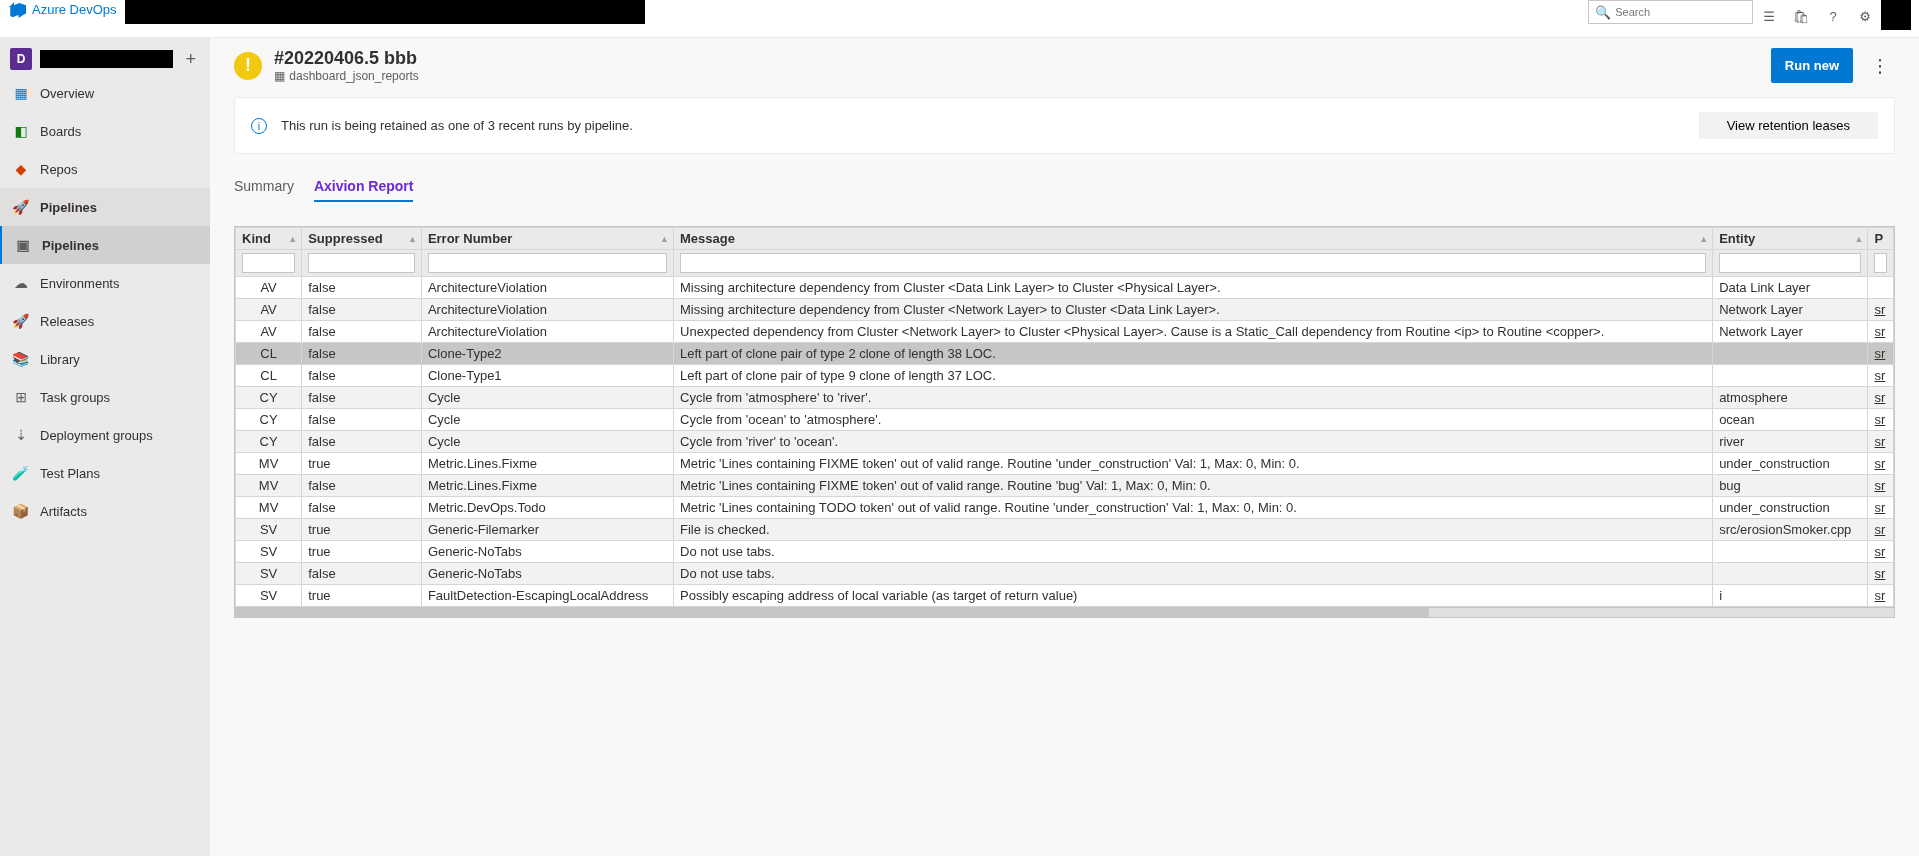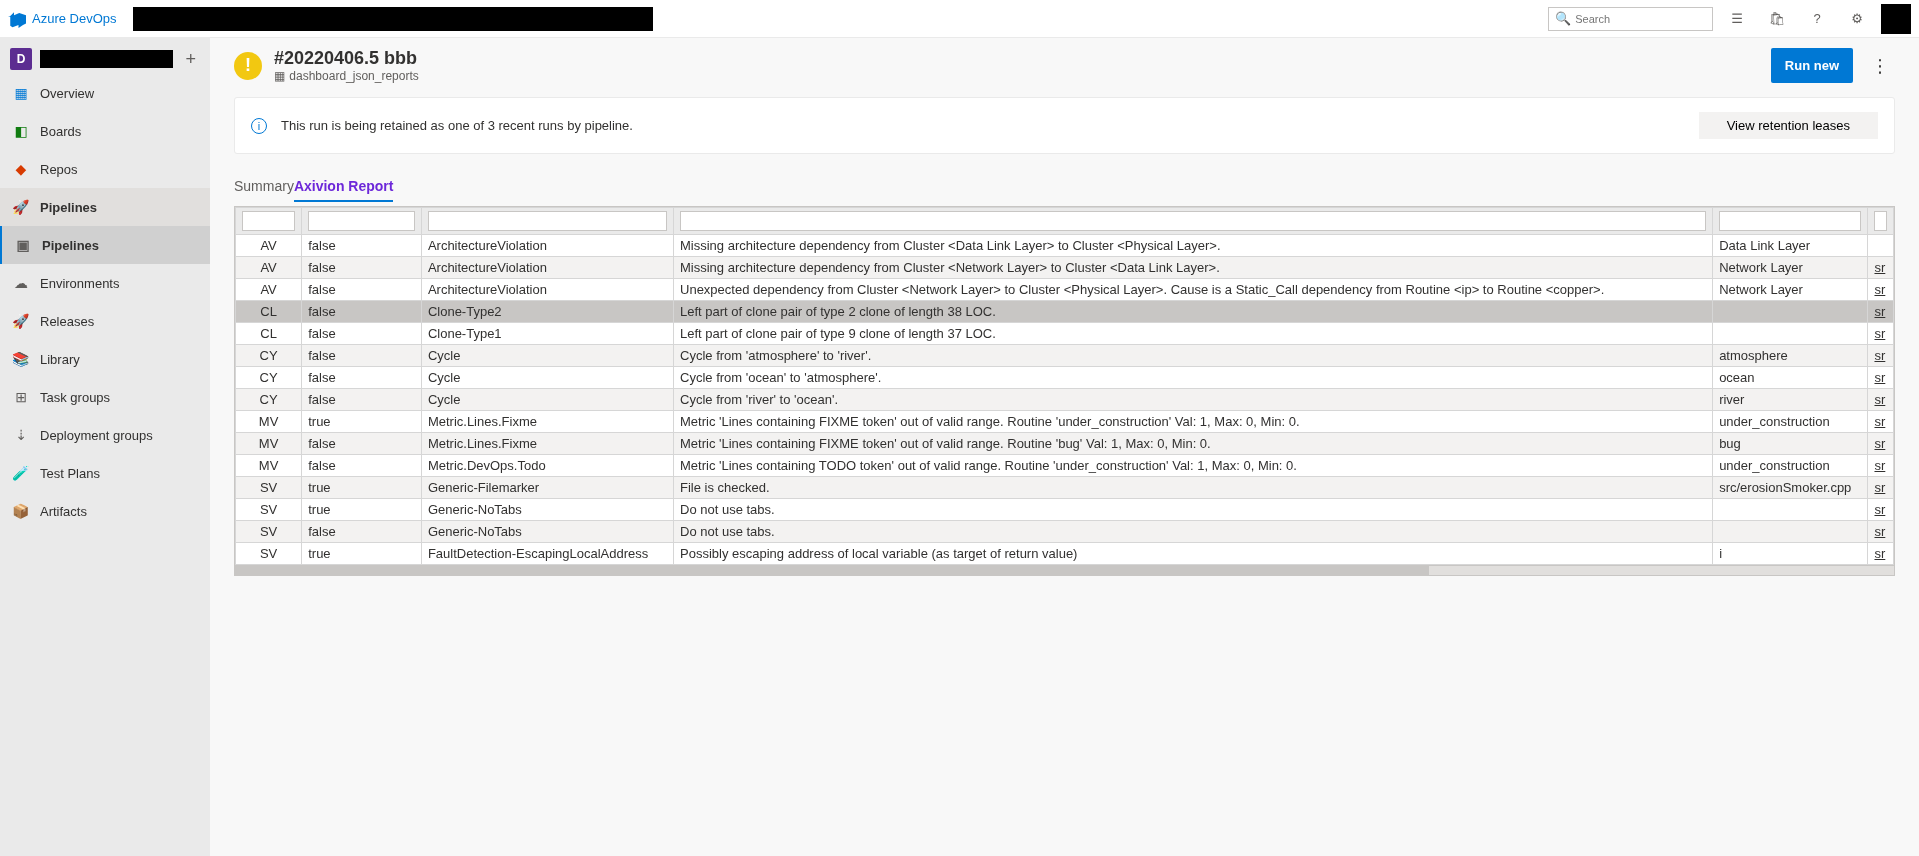--- a/index.html
+++ b/index.html
@@ -1,19 +1,19 @@
 <!DOCTYPE html>
 <html><head>
 <meta charset="utf-8">
 <style>
 * { margin: 0; padding: 0; box-sizing: border-box; font-family: "Segoe UI", -apple-system, sans-serif; }
 body { background: #fff; font-size: 13px; color: #323130; overflow: hidden; }
 
 
-.topbar { height: 38px; display: flex; align-items: center; border-bottom: 1px solid #eaeaea; padding: 0 8px; gap: 8px; }
+.topbar { height: 38px; display: flex; align-items: flex-start; border-bottom: 1px solid #eaeaea; padding: 0 8px; }
 .logo-area { display: flex; align-items: center; gap: 6px; color: #0078d4; font-weight: 500; font-size: 13px; cursor: pointer; }
 .logo-icon { width: 18px; height: 18px; }
 .breadcrumb-black { background: #000; height: 24px; width: 520px; margin-left: 8px; }
 .topbar-spacer { flex: 1; }
 .search-box { display: flex; align-items: center; border: 1px solid #c8c6c4; height: 24px; width: 165px; padding: 0 6px; gap: 4px; color: #605e5c; }
 .search-box input { border: none; outline: none; flex: 1; font-size: 11px; background: transparent; }
 .top-icon { width: 32px; height: 32px; display: flex; align-items: center; justify-content: center; color: #605e5c; cursor: pointer; }
 .avatar-black { background:#000; width: 30px; height:30px; }
 
 
@@ -38,21 +38,21 @@
 .run-title { font-size: 18px; font-weight:600; }
 .run-sub { font-size: 12px; color:#605e5c; display:flex; align-items:center; gap:4px;}
 .run-spacer { flex:1; }
 .btn-primary { background:#0078d4; color:#fff; border:none; padding:10px 14px; font-size:13px; font-weight:600; cursor:pointer; border-radius:2px;}
 .btn-more { background:none; border:none; font-size:18px; color:#323130; cursor:pointer; padding: 0 6px;}
 
 .info-banner { background:#fff; border:1px solid #eaeaea; border-radius:3px; padding: 14px 16px; display:flex; align-items:center; gap: 14px; margin-bottom: 18px;}
 .info-icon { color:#0078d4; font-size:14px; border:1px solid #0078d4; border-radius:50%; width:16px; height:16px; display:flex; align-items:center; justify-content:center; font-size:11px;}
 .btn-secondary { background:#f3f2f1; border:none; padding:6px 28px; font-size:13px; cursor:pointer;}
 
-.tabs { display:flex; border-bottom: none; margin-bottom: 4px; }
+.tabs { display:flex; gap: 20px; border-bottom: none; margin-bottom: 24px; }
 .tab { padding: 6px 0; color:#605e5c; cursor:pointer; font-size:14px;}
 .tab.active { color:#6d28d9; font-weight:700; border-bottom: 2px solid #0078d4; }
 
 
 .table-wrap { background:#fff; border:1px solid #c8c6c4; overflow-x:hidden; position:relative;}
 table { border-collapse: collapse; width: 100%; table-layout:fixed; }
 th, td { border: 1px solid #d6d6d6; padding: 3px 6px; font-size: 13px; text-align:left; white-space: nowrap; overflow:hidden; text-overflow: ellipsis; }
 thead th { background:#eaeaea; font-weight:600; position:relative; }
 thead th .sort { position:absolute; right:4px; top:6px; color:#a19f9d; font-size:9px;}
 .filter-row input { width:100%; border:1px solid #c8c6c4; height:20px; padding: 0 3px; font-size:12px; }
@@ -184,20 +184,28 @@
       <table>
         <colgroup>
           <col class="col-kind">
             <col class="col-supp">
             <col class="col-err">
             <col class="col-msg">
             <col class="col-ent">
             <col class="col-p">
         </colgroup>
         <thead>
+          <tr>
+            <th><span>Kind</span><span class="sort">▲</span></th>
+            <th><span>Suppressed</span><span class="sort">▲</span></th>
+            <th><span>Error Number</span><span class="sort">▲</span></th>
+            <th><span>Message</span><span class="sort">▲</span></th>
+            <th><span>Entity</span><span class="sort">▲</span></th>
+            <th><span>P</span></th>
+          </tr>
           <tr class="filter-row">
             <th><input style=""></th>
             <th><input style=""></th>
             <th><input style=""></th>
             <th><input style=""></th>
             <th><input style=""></th>
             <th><input style=""></th>
           </tr>
         </thead>
         <tbody id="table-body">

